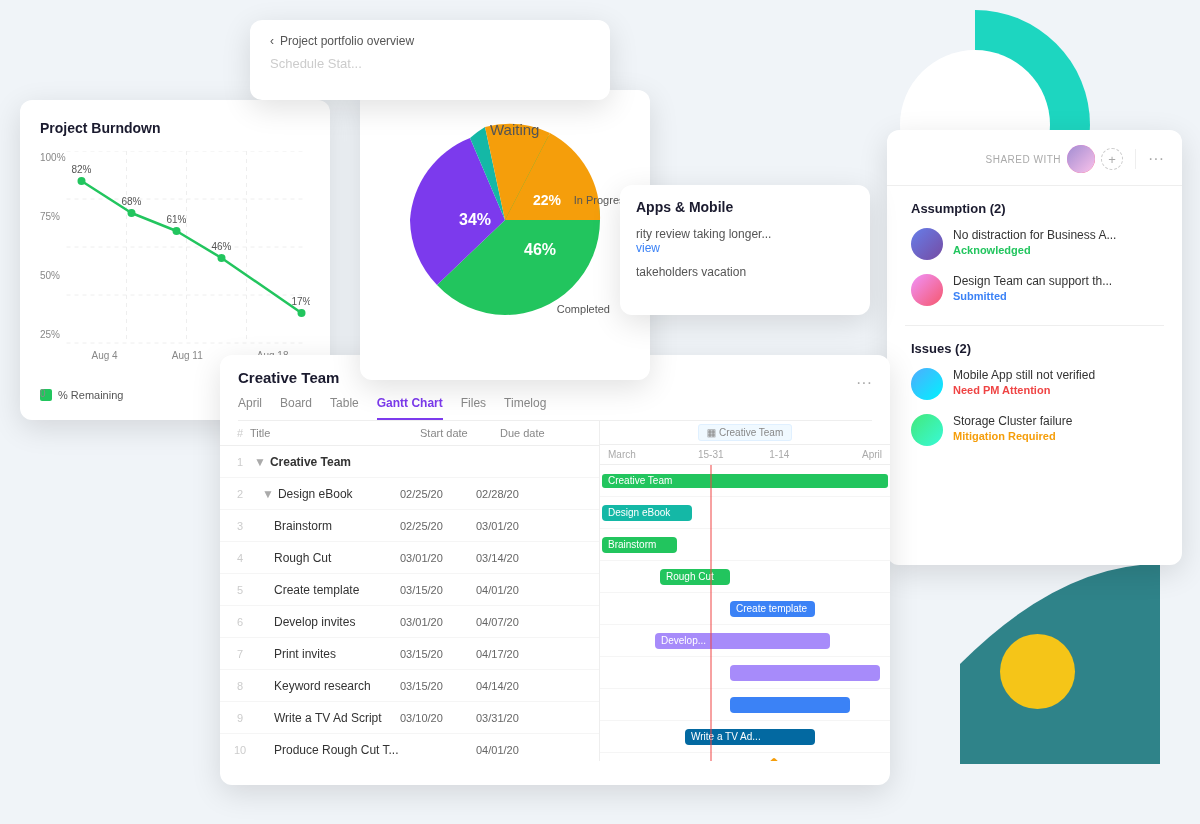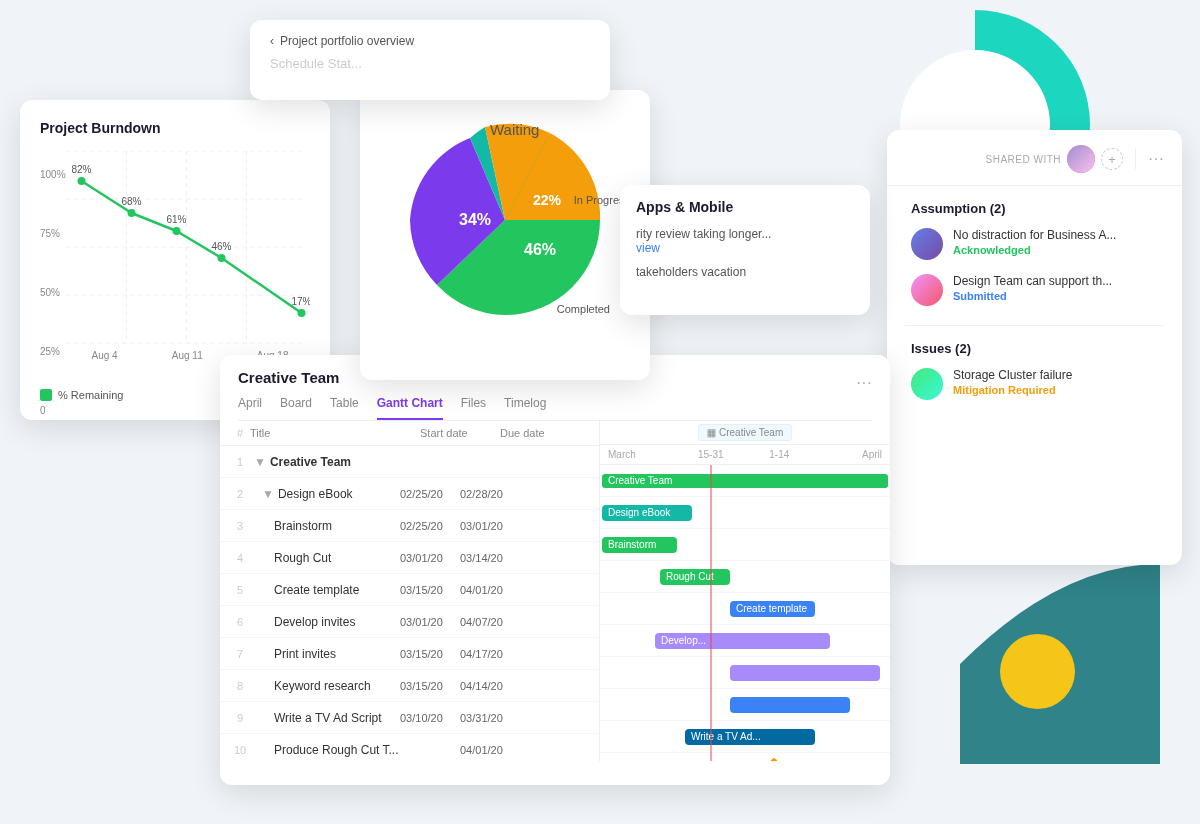--- a/index.html
+++ b/index.html
@@ -35,21 +35,21 @@
       margin-bottom: 15px;
     }
     .chart-area {
       position: relative;
       width: 100%;
       height: 230px;
     }
     .y-labels {
       position: absolute;
       left: 0;
-      top: 18px;
+      top: 1px;
       height: 190px;
       display: flex;
       flex-direction: column;
       justify-content: space-between;
       gap: 48px;
     }
     .y-label {
       font-size: 10px;
       color: #888;
     }
@@ -308,21 +308,21 @@
       flex-shrink: 0;
     }
     .row-title {
       width: 150px;
       font-size: 12px;
       color: #333;
       padding-left: 4px;
     }
     .row-title.bold { font-weight: 700; }
     .row-date {
-      width: 60px;
+      width: 76px;
       font-size: 11px;
       color: #666;
     }
     .gantt-bar-row {
       height: 32px;
       display: flex;
       align-items: center;
       border-bottom: 1px solid #f5f5f5;
       position: relative;
       padding: 0 4px;
@@ -494,20 +494,27 @@
         <div class="item-status status-submitted">Submitted</div>
       </div>
     </div>
   </div>
 
   <div class="section-divider"></div>
 
   <div class="apps-section" style="padding-top:15px;">
     <div class="apps-section-title">Issues (2)</div>
 
+    <div class="assumption-item">
+      <div class="item-avatar item-avatar-3"></div>
+      <div class="item-text">
+        <div class="item-title">Mobile App still not verified</div>
+        <div class="item-status status-need-pm">Need PM Attention</div>
+      </div>
+    </div>
 
     <div class="assumption-item">
       <div class="item-avatar item-avatar-4"></div>
       <div class="item-text">
         <div class="item-title">Storage Cluster failure</div>
         <div class="item-status status-mitigation">Mitigation Required</div>
       </div>
     </div>
   </div>
 </div>

